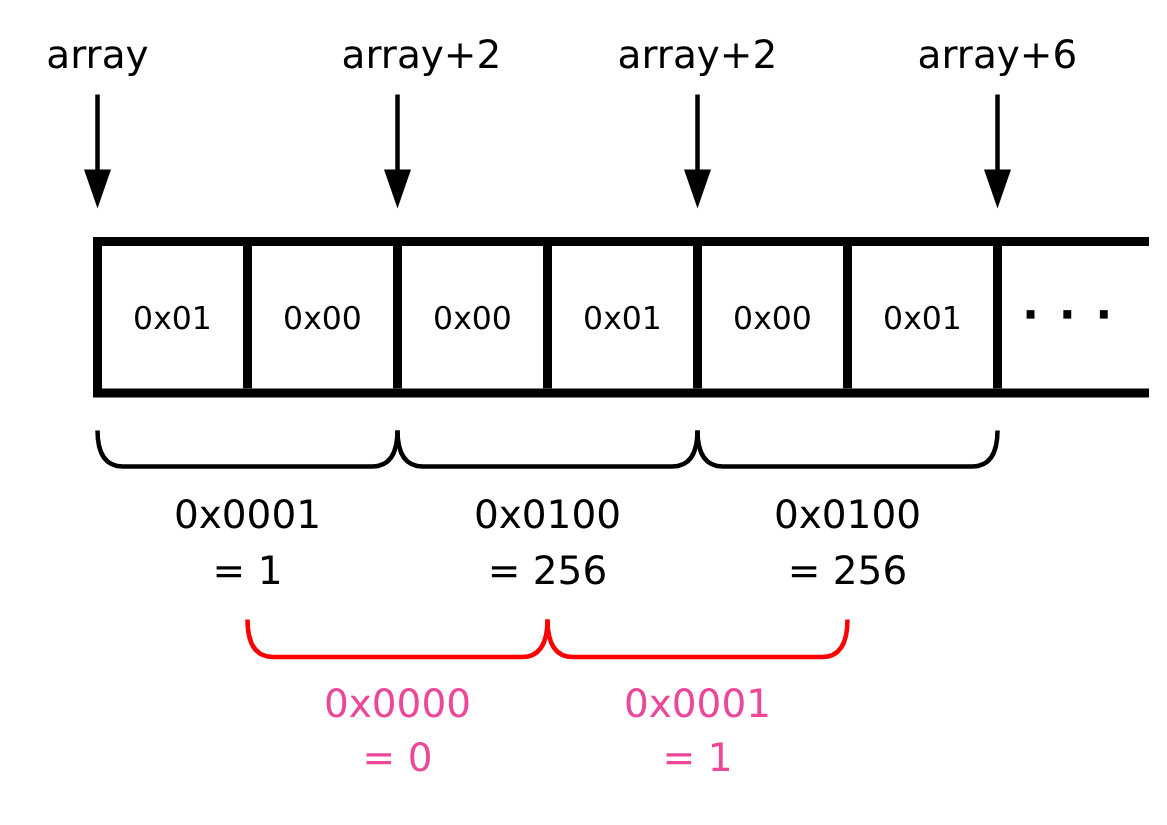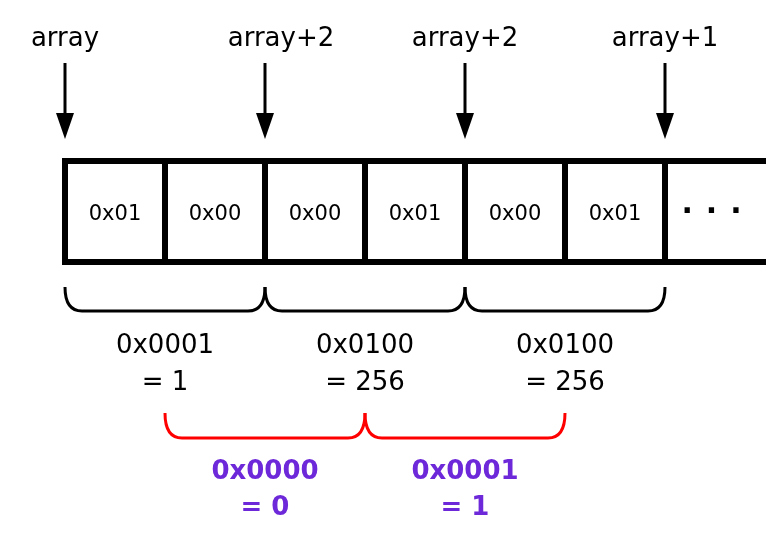--- a/index.html
+++ b/index.html
@@ -15,21 +15,21 @@
   .lbl {
     position: absolute;
     transform: translate(-50%, -50%);
     white-space: nowrap;
     color: #000000;
     line-height: 1;
   }
   .ptr  { font-size: 26px; }
   .cellv{ font-size: 21px; }
   .grp  { font-size: 26px; text-align: center; }
-  .red  { color: #6d28d9; font-weight: bold; }
+  .red  { color: #ec4899; }
   .dots {
     font-size: 30px;
     font-weight: bold;
     letter-spacing: 13px;
     text-indent: 6px;
   }
 </style>
 </head>
 <body>
 
@@ -67,21 +67,21 @@
     <path d="M 265 287 Q 265 311, 282 311 L 448 311 Q 465 311, 465 287" fill="none" stroke="#000000" stroke-width="3"></path>
     <path d="M 465 287 Q 465 311, 482 311 L 648 311 Q 665 311, 665 287" fill="none" stroke="#000000" stroke-width="3"></path>
 
     <path d="M 165 413 Q 165 438, 182 438 L 348 438 Q 365 438, 365 413" fill="none" stroke="#ff0000" stroke-width="3"></path>
     <path d="M 365 413 Q 365 438, 382 438 L 548 438 Q 565 438, 565 413" fill="none" stroke="#ff0000" stroke-width="3"></path>
   </svg>
 
   <div class="lbl ptr" style="left:65px;  top:37px;">array</div>
   <div class="lbl ptr" style="left:265px; top:37px;margin-left:16px;">array+2</div>
   <div class="lbl ptr" style="left:465px; top:37px;">array+2</div>
-  <div class="lbl ptr" style="left:665px; top:37px;">array+1</div>
+  <div class="lbl ptr" style="left:665px; top:37px;">array+6</div>
 
   <div class="lbl cellv" style="left:115px; top:213px;">0x01</div>
   <div class="lbl cellv" style="left:215px; top:213px;">0x00</div>
   <div class="lbl cellv" style="left:315px; top:213px;">0x00</div>
   <div class="lbl cellv" style="left:415px; top:213px;">0x01</div>
   <div class="lbl cellv" style="left:515px; top:213px;">0x00</div>
   <div class="lbl cellv" style="left:615px; top:213px;">0x01</div>
   <div class="lbl dots" style="left:715px; top:211px;">···</div>
 
   <div class="lbl grp" style="left:165px; top:344px;">0x0001</div>

